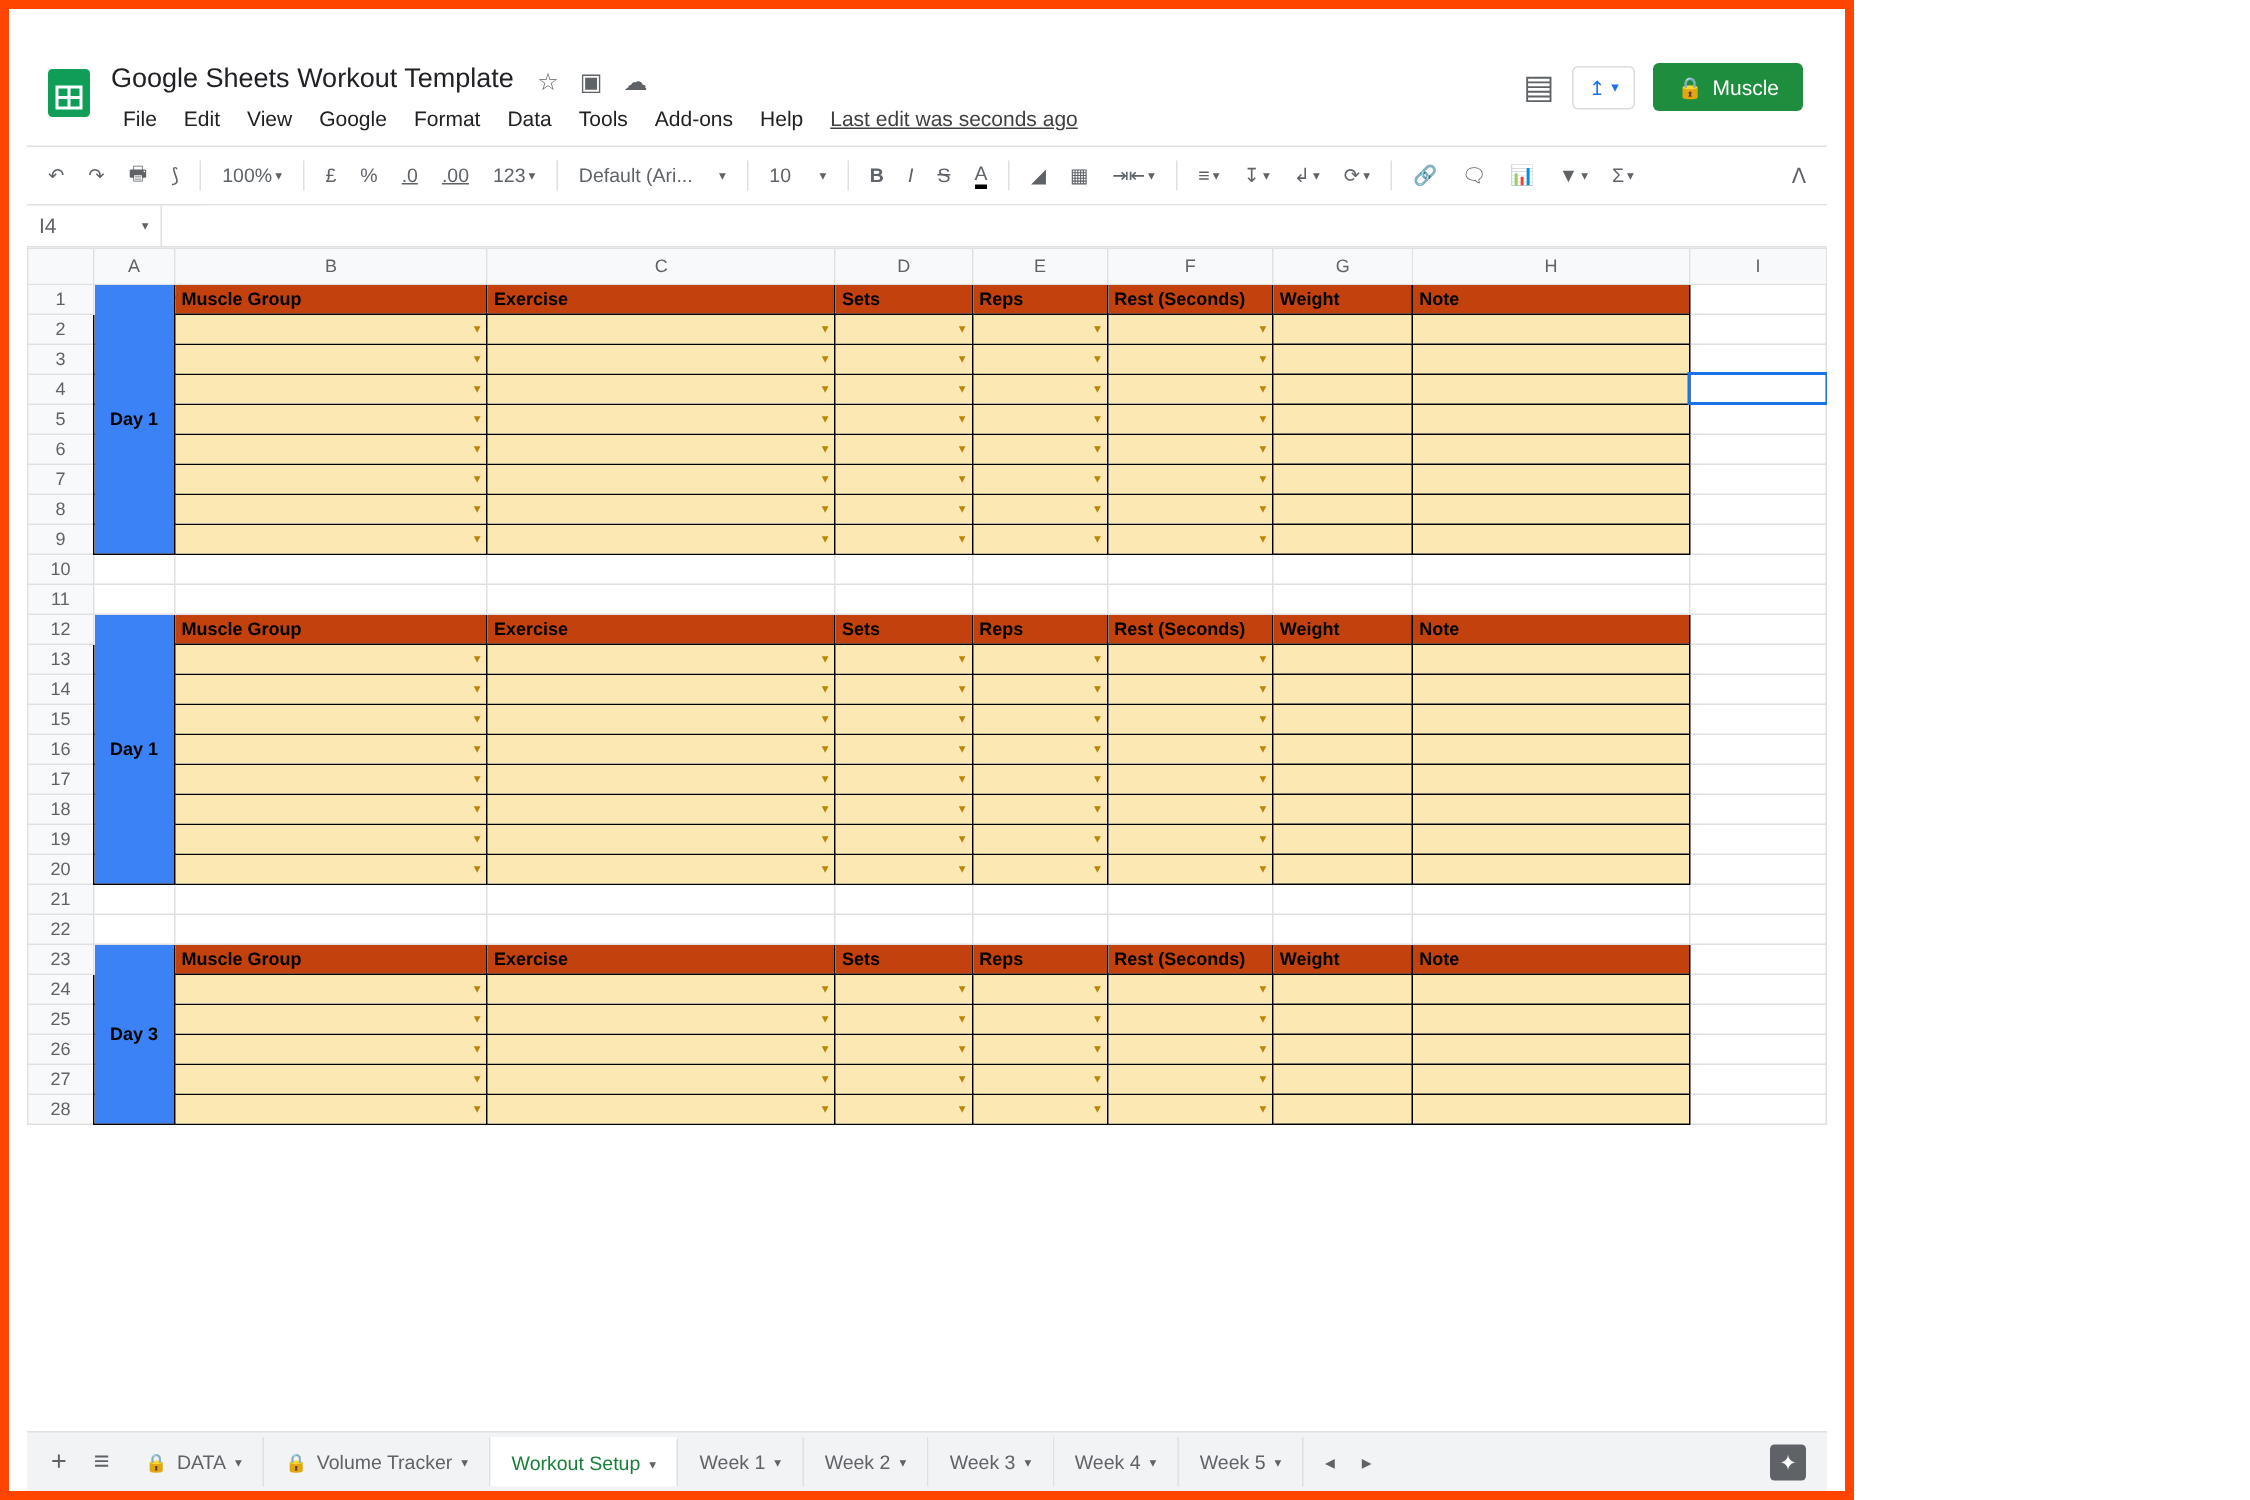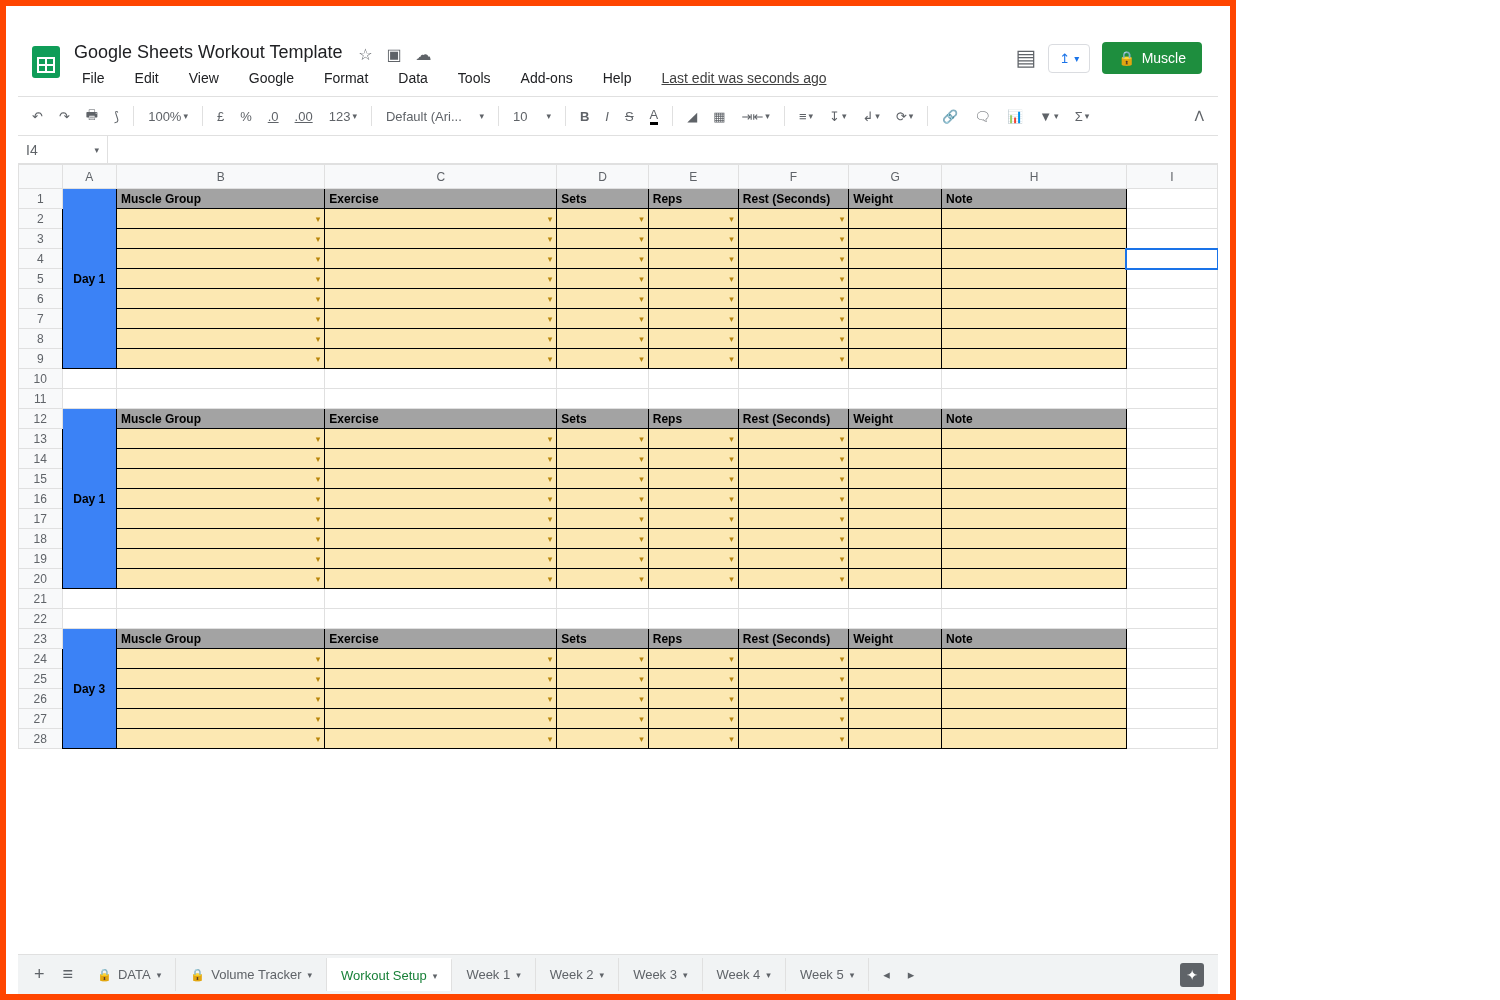--- a/index.html
+++ b/index.html
@@ -7,21 +7,21 @@
 .frame { border: 6px solid #ff4500; width: 1236px; height: 1000px; position: relative; background: #fff; overflow: hidden; }
 .inner { padding: 36px 12px 0 12px; height: 100%; display: flex; flex-direction: column; }
 
 
 .doc-header { display: flex; align-items: flex-start; padding: 0 8px 8px 8px; }
 .logo { width: 40px; height: 40px; margin-right: 8px; display:flex; align-items:center; justify-content:center; }
 .logo svg { width: 36px; height: 36px; }
 .title-area { flex: 0 0 auto; }
 .doc-title { font-size: 18px; color: #202124; padding: 2px 0; }
 .title-icons { display: inline-flex; gap: 14px; margin-left: 12px; color: #5f6368; font-size: 16px; vertical-align: middle; }
-.menubar { display: flex; gap: 14px; margin-top: 4px; font-size: 14px; color: #202124; }
+.menubar { display: flex; gap: 2px; margin-top: 4px; font-size: 14px; color: #202124; }
 .menubar span { padding: 2px 8px; cursor: pointer; }
 .last-edit { color: #404040; text-decoration: underline; padding: 2px 8px; font-size: 14px; }
 .header-right { margin-left: auto; display: flex; align-items: center; gap: 12px; padding-right: 8px; }
 .comment-icon { font-size: 22px; color: #5f6368; }
 .present-btn { border: 1px solid #dadce0; border-radius: 4px; padding: 6px 10px; display: flex; align-items:center; gap:4px; color:#1a73e8; background:#fff; }
 .share-btn { background: #1e8e3e; color: #fff; border: none; border-radius: 4px; padding: 8px 16px; font-size: 14px; font-weight: 500; display:flex; align-items:center; gap:6px; }
 
 
 .toolbar { border-top: 1px solid #e0e0e0; border-bottom: 1px solid #e0e0e0; padding: 4px 8px; display: flex; align-items: center; gap: 4px; color:#5f6368; height: 40px; }
 .tb-item { padding: 4px 6px; cursor: pointer; display:flex; align-items:center; gap:2px; font-size: 13px; }
@@ -36,21 +36,21 @@
 
 
 .grid-wrap { flex: 1; overflow: hidden; position: relative; }
 table.sheet { border-collapse: collapse; table-layout: fixed; }
 .sheet th, .sheet td { border: 1px solid #e0e0e0; font-size: 12px; text-align: left; padding: 0 4px; height: 20px; overflow: hidden; white-space: nowrap; }
 .sheet thead th { background: #f8f9fa; color: #5f6368; text-align: center; font-weight: normal; position: sticky; top: 0; height: 24px; }
 .sheet .rownum { background: #f8f9fa; color: #5f6368; text-align: center; width: 46px; font-weight: normal; }
 .corner { background: #f8f9fa; width: 46px; }
 
 
-.hdr { background: #a3a3a3; font-weight: bold; color: #000; border: 1px solid #000 !important; }
+.hdr { background: #c2410c; font-weight: bold; color: #000; border: 1px solid #000 !important; }
 .daycell { background: #3b82f6; font-weight: bold; color: #000; text-align: center !important; vertical-align: middle; border: 1px solid #000 !important; }
 .dv { background: #fce8b2; border: 1px solid #000 !important; position: relative; }
 .plain { background: #fce8b2; border: 1px solid #000 !important; }
 .dv::after { content: "▾"; position: absolute; right: 4px; top: 50%; transform: translateY(-50%); font-size: 9px; color: #b8860b; }
 .active-cell { outline: 2px solid #1a73e8; outline-offset: -1px; }
 
 
 .tabs-bar { height: 40px; border-top: 1px solid #e0e0e0; background: #f1f3f4; display: flex; align-items: center; padding: 0 8px; gap: 2px; }
 .tabs-bar .tab-btn { padding: 6px 8px; color: #5f6368; font-size: 18px; cursor: pointer; }
 .sheet-tab { padding: 8px 14px; background: #f1f3f4; color: #5f6368; font-size: 13px; display:flex; align-items:center; gap:6px; cursor:pointer; border-right: 1px solid #e0e0e0; }

